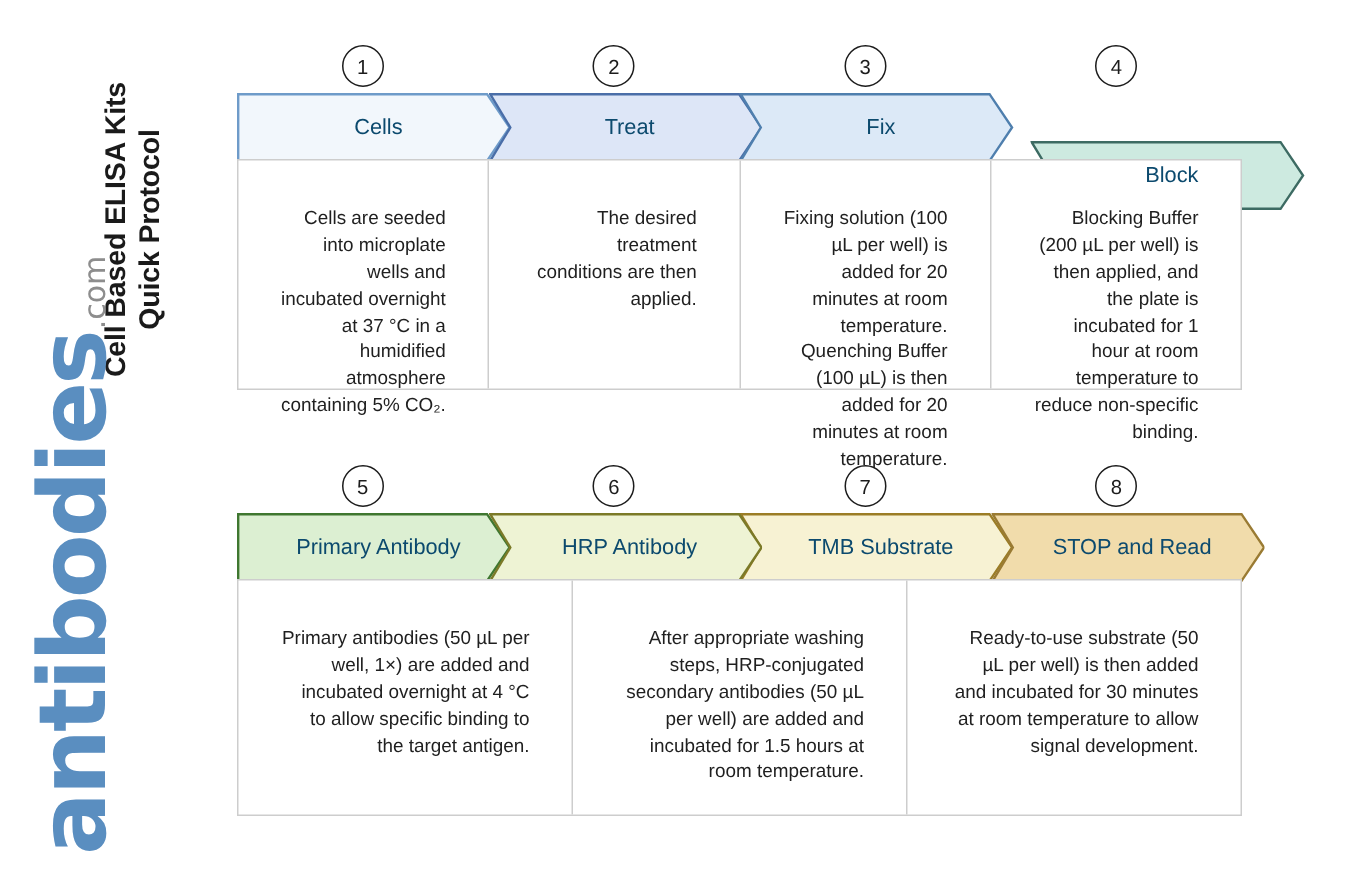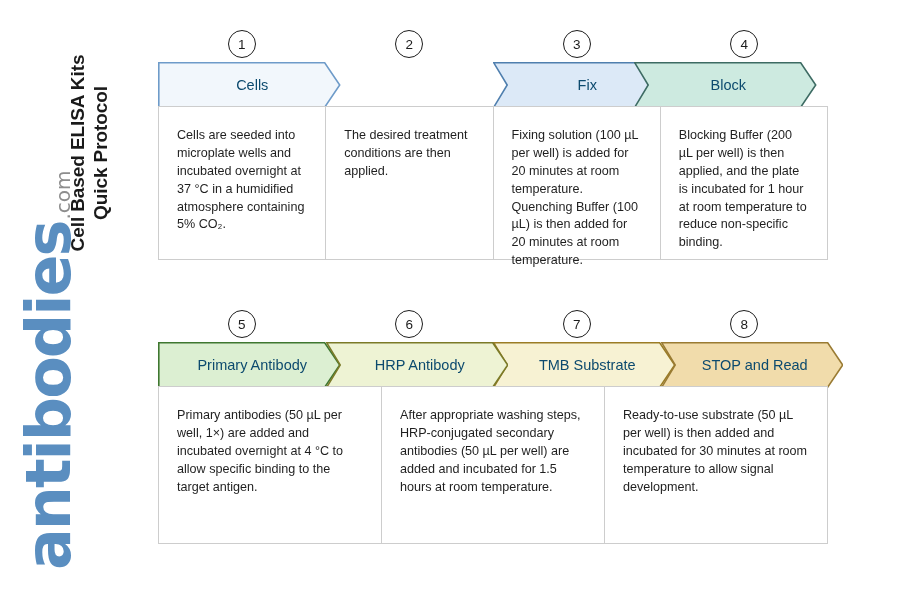--- a/index.html
+++ b/index.html
@@ -148,25 +148,25 @@
     flex: 1 1 0;
     box-sizing: border-box;
     border-right: 1px solid #cdcdcd;
     padding: 14px 12px 10px 12px;
     display: flex;
     align-items: flex-start;
     justify-content: center;
   }
   .cell:last-child { border-right: none; }
   .cell p {
-    margin: 6px;
+    margin: 16px;
     font-size: 12.6px;
     line-height: 1.42;
     color: #1f1f1f;
-    text-align: left;
+    text-align: right;
   }
 </style>
 </head>
 <body>
 
 <div id="canvas">
 
   <div class="vtitle">
     <span>Cell Based ELISA Kits</span>
     <span>Quick Protocol</span>
@@ -184,27 +184,33 @@
         <div class="badge" style="left: 404.75px;">3</div>
         <div class="badge" style="left: 572.25px;">4</div>
       </div>
     <div class="chevron-strip">
         <div class="chev" style="left: 0px; width: 182.5px;">
           <svg class="chev-bg" width="182.5" height="46" viewBox="0 0 182.5 46">
             <path d="M 0.8,0.8 L 166.7,0.8 L 181.7,23 L 166.7,45.2 L 0.8,45.2 Z" fill="#f2f7fc" stroke="#6e9bc9" stroke-width="1.6" stroke-linejoin="miter"></path>
           </svg>
           <span class="chev-label">Cells</span>
         </div>
+        <div class="chev" style="left: 167.5px; width: 182.5px;">
+          <svg class="chev-bg" width="182.5" height="46" viewBox="0 0 182.5 46">
+            <path d="M 0.8,0.8 L 166.7,0.8 L 181.7,23 L 166.7,45.2 L 0.8,45.2 L 14.2,23 Z" fill="#dde6f7" stroke="#4a6ea8" stroke-width="1.6" stroke-linejoin="miter"></path>
+          </svg>
+          <span class="chev-label">Treat</span>
+        </div>
         <div class="chev" style="left: 335px; width: 182.5px;">
           <svg class="chev-bg" width="182.5" height="46" viewBox="0 0 182.5 46">
             <path d="M 0.8,0.8 L 166.7,0.8 L 181.7,23 L 166.7,45.2 L 0.8,45.2 L 14.2,23 Z" fill="#dce9f7" stroke="#4f7fae" stroke-width="1.6" stroke-linejoin="miter"></path>
           </svg>
           <span class="chev-label">Fix</span>
         </div>
-        <div class="chev" style="left: 476px; width: 182.5px;">
+        <div class="chev" style="left: 529px; width: 182.5px; margin-top: 32px;">
           <svg class="chev-bg" width="182.5" height="46" viewBox="0 0 182.5 46">
             <path d="M 0.8,0.8 L 166.7,0.8 L 181.7,23 L 166.7,45.2 L 0.8,45.2 L 14.2,23 Z" fill="#cdeae0" stroke="#3d6b63" stroke-width="1.6" stroke-linejoin="miter"></path>
           </svg>
           <span class="chev-label">Block</span>
         </div>
       </div>
     <div class="body-strip" id="body-1">
         <div class="cell">
           <p>Cells are seeded into microplate wells and incubated overnight at 37 °C in a humidified atmosphere containing 5% CO₂.</p>
         </div>

